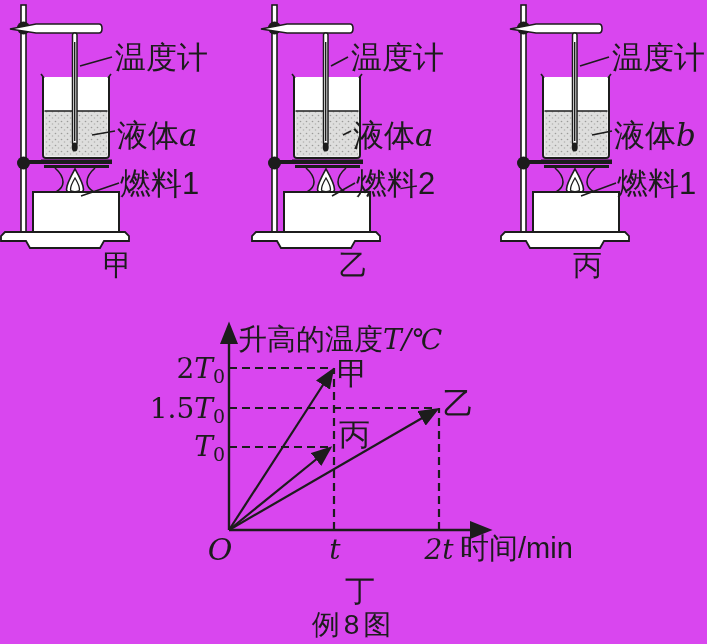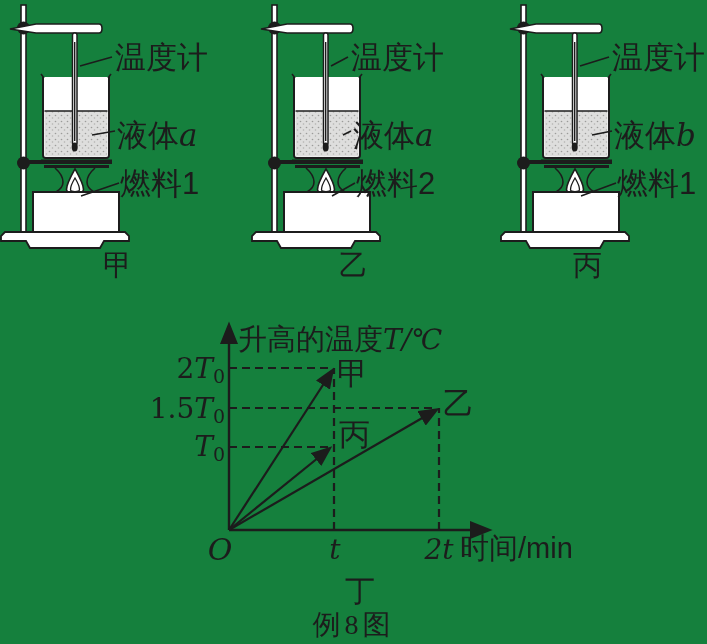--- a/index.html
+++ b/index.html
@@ -1,23 +1,23 @@
 <!DOCTYPE html>
 <html><head>
 <meta charset="utf-8">
 <style>
   html,body{margin:0;padding:0;background:#ffffff;}
-  #stage{position:relative;width:707px;height:644px;background:#15803d;overflow:hidden;
+  #stage{position:relative;width:707px;height:644px;background:#d946ef;overflow:hidden;
          font-family:"Liberation Sans","DejaVu Sans",sans-serif;color:#1c1c1c;}
   .setup{position:absolute;top:0;width:237px;}
   .setup svg{overflow:visible;display:block;}
   .cap{width:235px;text-align:center;font-size:29px;margin-top:0px;line-height:30px;}
   .graphwrap{position:absolute;left:130px;top:298px;width:460px;height:267px;margin-left:20px;}
   .panel-label{position:absolute;left:130px;top:571px;width:460px;text-align:center;font-size:30px;}
-  .fig-caption{position:absolute;left:0;top:606px;width:707px;text-align:center;font-size:28px;letter-spacing:4px;font-family:Liberation Serif, serif;}
+  .fig-caption{position:absolute;left:0;top:606px;width:707px;text-align:center;font-size:28px;letter-spacing:4px;}
   
   text{fill:#1c1c1c;}
   .cjk{font-size:31px;font-family:"Liberation Sans","DejaVu Sans",sans-serif;}
   .mathvar{font-family:"DejaVu Serif",serif;font-style:italic;}
   .tick{font-size:28px;font-family:"DejaVu Serif",serif;}
   .tick .sub{font-size:19px;}
   .it{font-style:italic;}
   .axis-cjk{font-size:29px;font-family:"Liberation Sans","DejaVu Sans",sans-serif;}
   .serlab{font-size:31px;font-family:"Liberation Sans","DejaVu Sans",sans-serif;}
 </style>

